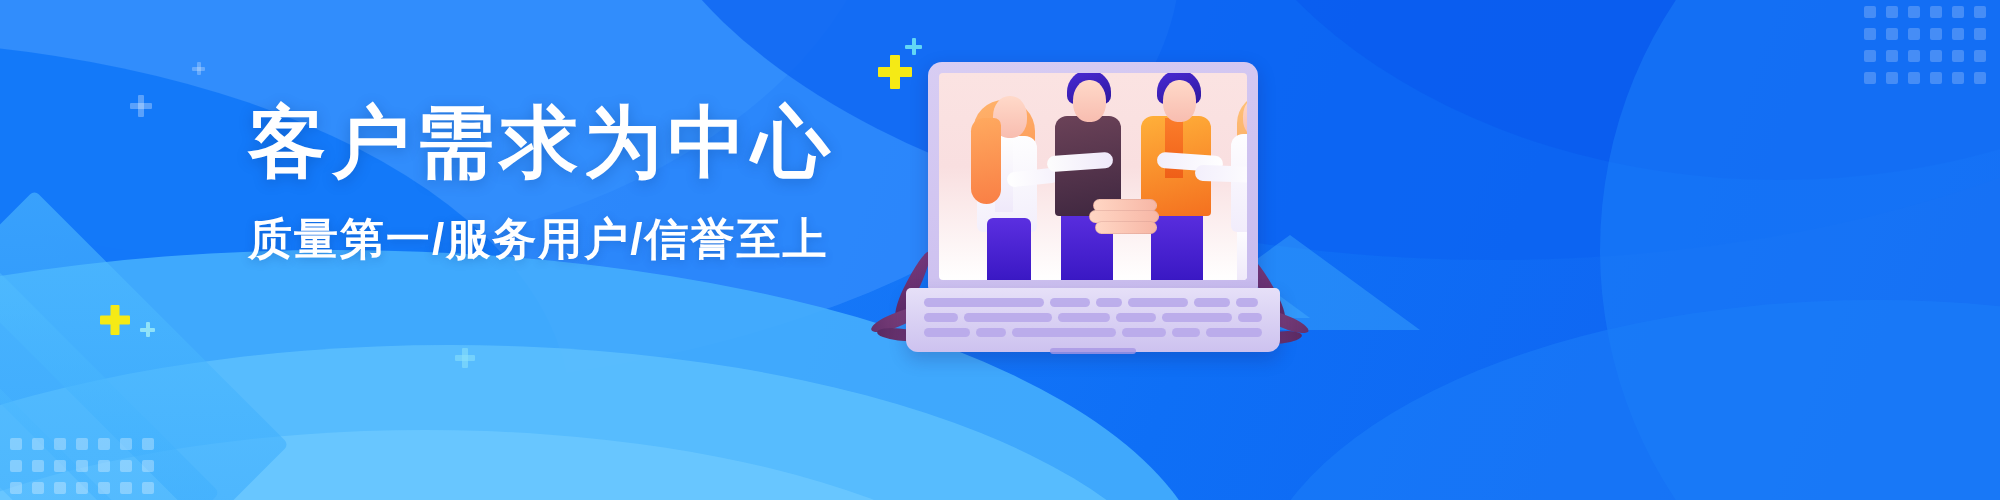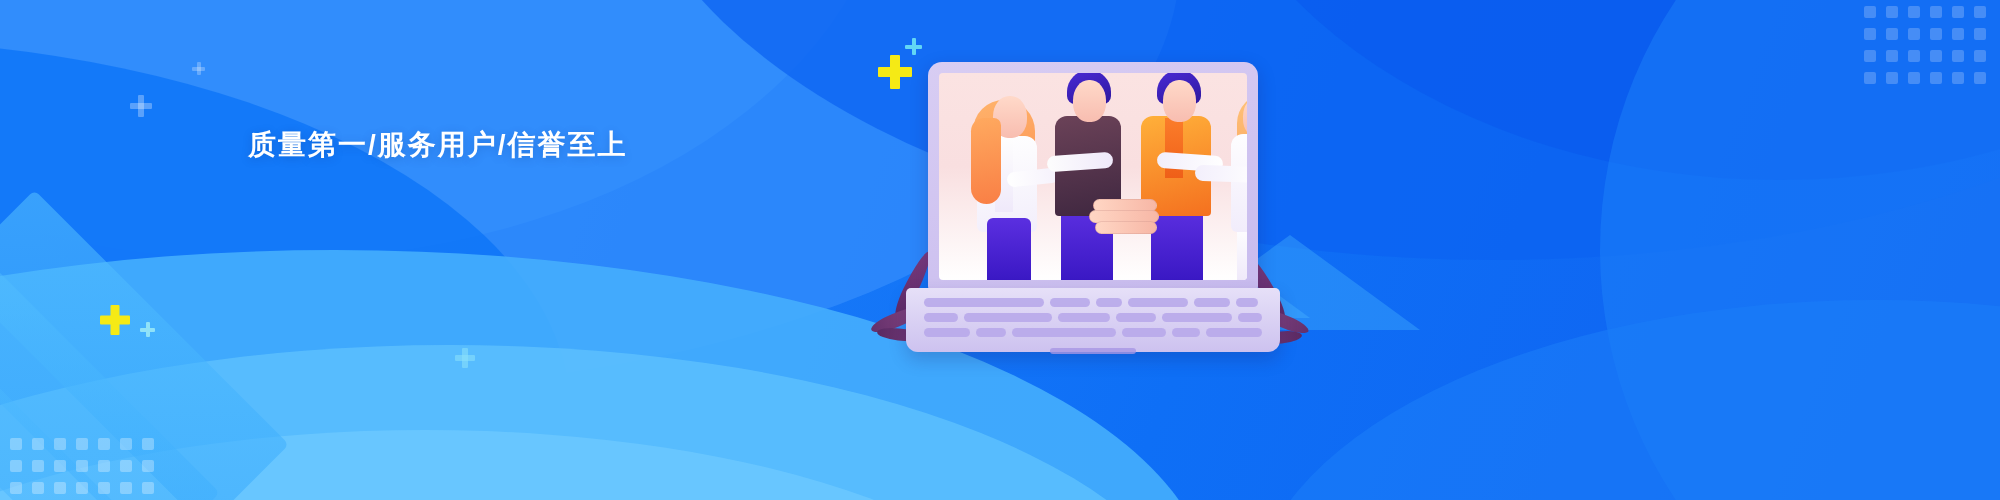--- a/index.html
+++ b/index.html
@@ -118,21 +118,21 @@
     font-size:78px;
     font-weight:bold;
     color:#ffffff;
     letter-spacing:6px;
     line-height:1.08;
     white-space:nowrap;
     text-shadow:0 3px 14px rgba(4,48,120,.28);
   }
   .subline {
     margin-top:26px;
-    font-size:28px;
+    font-size:44px;
     font-weight:bold;
     color:#ffffff;
     letter-spacing:2px;
     white-space:nowrap;
     text-shadow:0 2px 10px rgba(4,48,120,.24);
   }
 
   
   .illus { position:absolute; left:900px; top:40px; width:420px; height:330px; }
 
@@ -330,20 +330,21 @@
       <div class="plus" style="left: 905px; top: 38px; width: 17px; height: 17px; color: rgb(98, 214, 245); --t: 4px;"></div>
       <div class="plus" style="left: 100px; top: 305px; width: 30px; height: 30px; color: rgb(245, 234, 21); --t: 9px;"></div>
       <div class="plus" style="left: 140px; top: 322px; width: 15px; height: 15px; color: rgb(143, 226, 248); --t: 4px;"></div>
       <div class="plus" style="left: 130px; top: 95px; width: 22px; height: 22px; color: rgba(255, 255, 255, 0.3); --t: 6px;"></div>
       <div class="plus" style="left: 192px; top: 62px; width: 13px; height: 13px; color: rgba(255, 255, 255, 0.26); --t: 4px;"></div>
       <div class="plus" style="left: 455px; top: 348px; width: 20px; height: 20px; color: rgba(140, 225, 250, 0.55); --t: 6px;"></div>
       <div class="plus" style="left: 1065px; top: 318px; width: 22px; height: 22px; color: rgba(140, 225, 250, 0.5); --t: 6px;"></div>
     </div>
 
   <div class="text-block">
+    <div class="headline">客户需求为中心</div>
     <div class="subline">质量第一/服务用户/信誉至上</div>
   </div>
 
   <div class="illus">
 
     <div class="leaf leaf-l1"></div>
     <div class="leaf leaf-l2"></div>
     <div class="leaf leaf-l3"></div>
     <div class="leaf leaf-r1"></div>
     <div class="leaf leaf-r2"></div>

